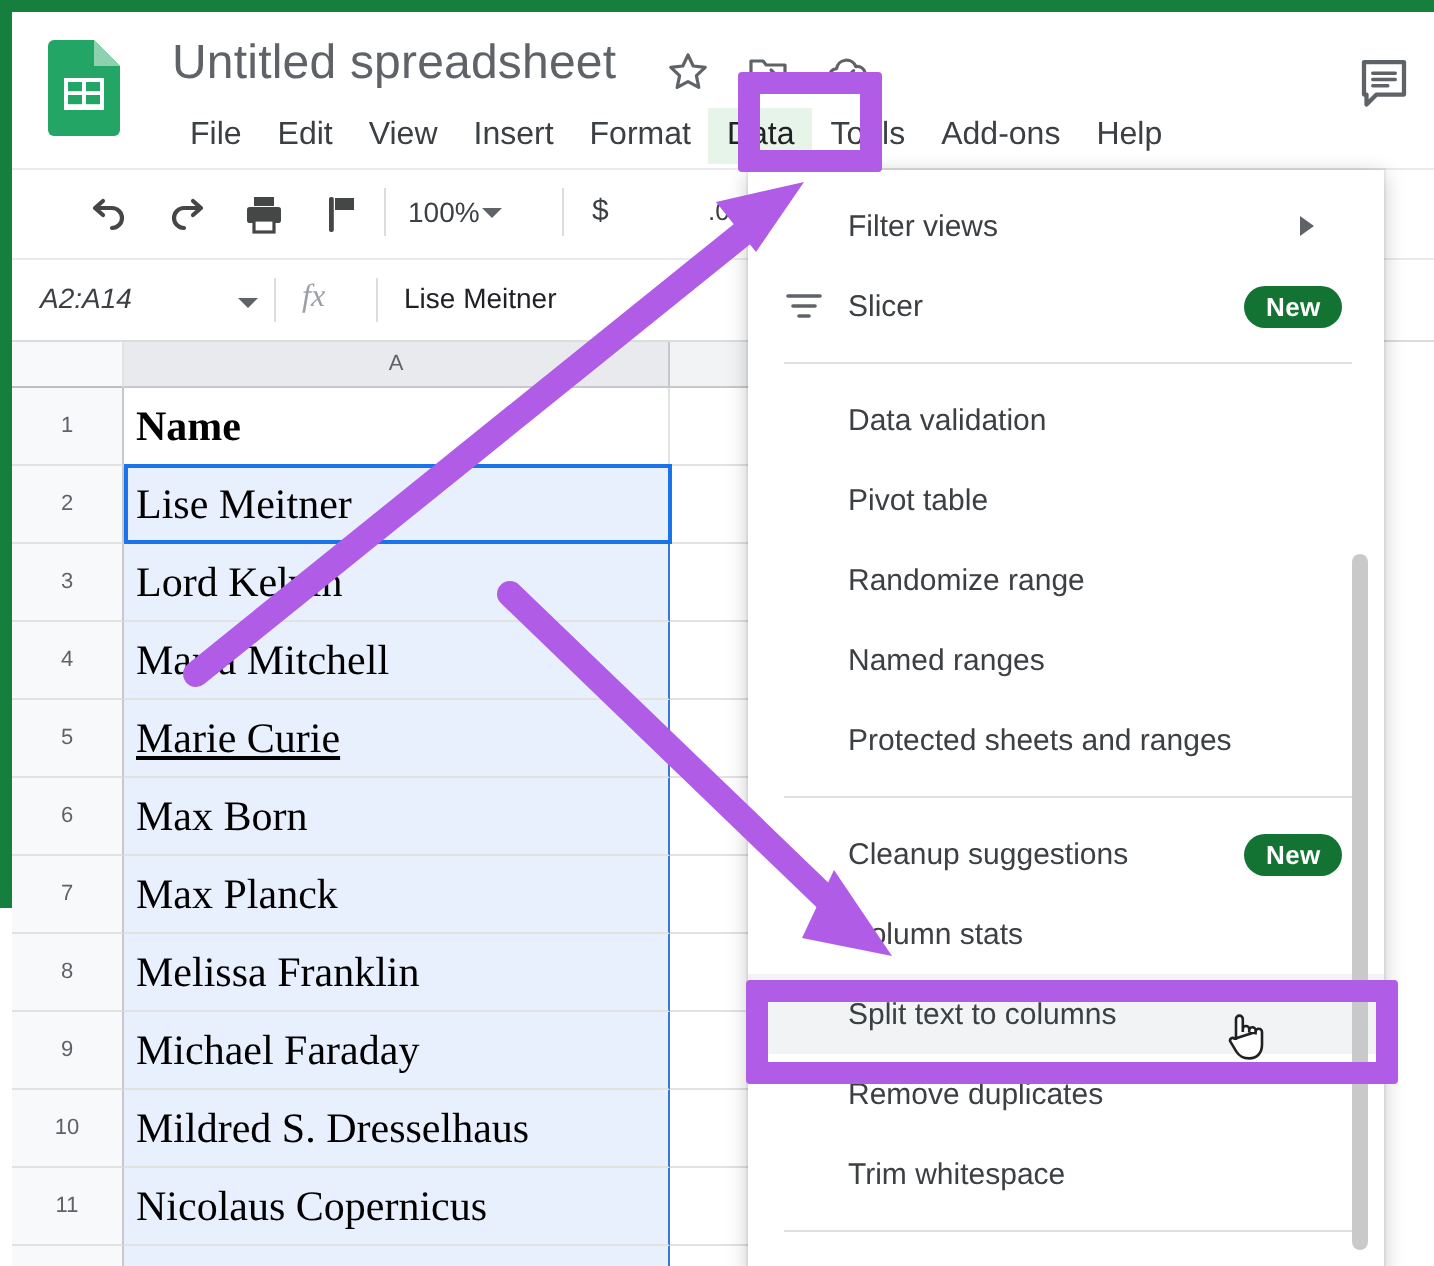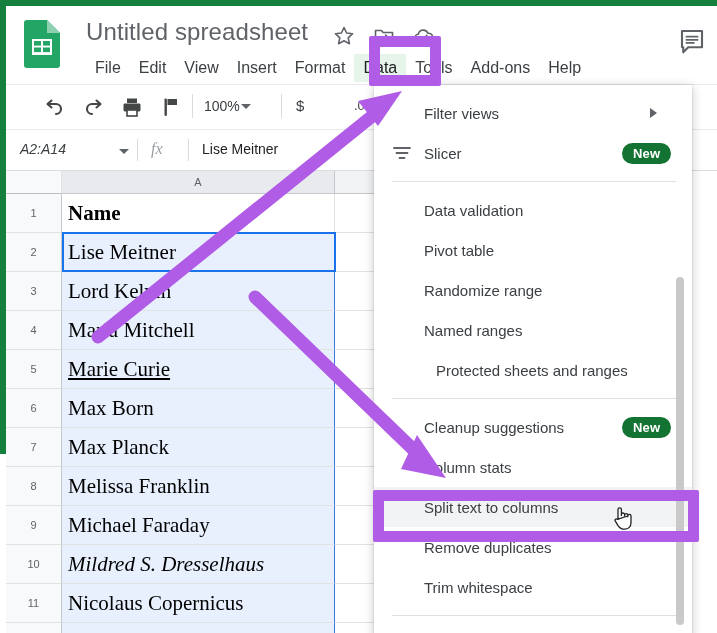--- a/index.html
+++ b/index.html
@@ -364,21 +364,21 @@
         <div class="rowhead" style="top: 257px; height: 39px;">7</div>
         <div class="cellA" style="top: 257px; height: 39px;">Max Planck</div>
         <div class="cellB" style="top: 257px; height: 39px;"></div>
         <div class="rowhead" style="top: 296px; height: 39px;">8</div>
         <div class="cellA" style="top: 296px; height: 39px;">Melissa Franklin</div>
         <div class="cellB" style="top: 296px; height: 39px;"></div>
         <div class="rowhead" style="top: 335px; height: 39px;">9</div>
         <div class="cellA" style="top: 335px; height: 39px;">Michael Faraday</div>
         <div class="cellB" style="top: 335px; height: 39px;"></div>
         <div class="rowhead" style="top: 374px; height: 39px;">10</div>
-        <div class="cellA" style="top: 374px; height: 39px; font-style: italic;">Mildred S. Dresselhaus</div>
+        <div class="cellA" style="top: 374px; height: 39px;">Mildred S. Dresselhaus</div>
         <div class="cellB" style="top: 374px; height: 39px;"></div>
         <div class="rowhead" style="top: 413px; height: 39px;">11</div>
         <div class="cellA" style="top: 413px; height: 39px;">Nicolaus Copernicus</div>
         <div class="cellB" style="top: 413px; height: 39px;"></div>
         <div class="rowhead" style="top: 452px; height: 39px;">12</div>
         <div class="cellA" style="top: 452px; height: 39px;">Niels Bohr</div>
         <div class="cellB" style="top: 452px; height: 39px;"></div>
       </div>
     <div class="active-cell-outline" id="active-outline" style="top: 61px; height: 40px;"></div>
   </div>
@@ -402,21 +402,21 @@
         </div>
         <div class="mrow" style="top: 145px;">
           <span class="mlabel">Pivot table</span>
         </div>
         <div class="mrow" style="top: 185px;">
           <span class="mlabel">Randomize range</span>
         </div>
         <div class="mrow" style="top: 225px;">
           <span class="mlabel">Named ranges</span>
         </div>
-        <div class="mrow" style="top: 265px; margin-left: 12px;">
+        <div class="mrow" style="top: 265px;">
           <span class="mlabel">Protected sheets and ranges</span>
         </div>
         <div class="msep" style="top: 313px;"></div>
         <div class="mrow" style="top: 322px;">
           <span class="mlabel">Cleanup suggestions</span>
           <span class="badge-new">New</span>
         </div>
         <div class="mrow" style="top: 362px;">
           <span class="mlabel">Column stats</span>
         </div>

